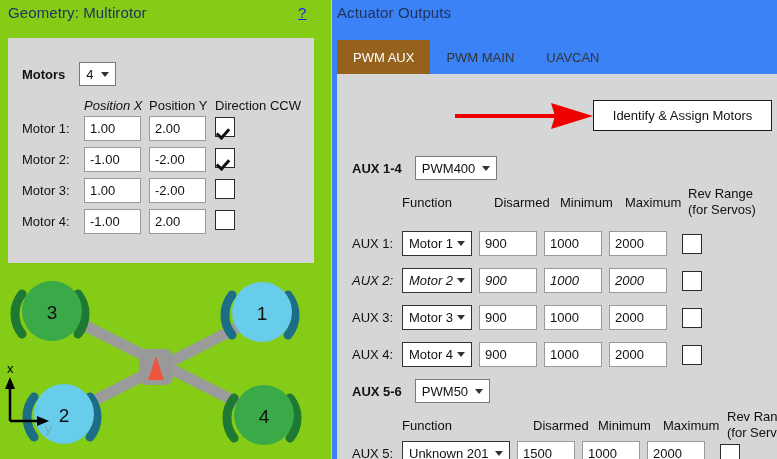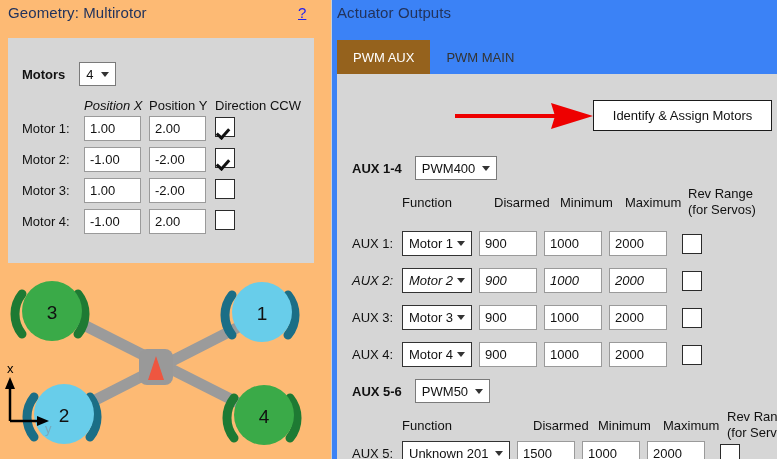--- a/index.html
+++ b/index.html
@@ -10,21 +10,21 @@
     background: #ffffff;
     font-family: "Liberation Sans", sans-serif;
     font-size: 13px;
     color: #1a1a1a;
   }
   #root { position: relative; width: 777px; height: 459px; overflow: hidden; }
 
   
   #left-col {
     position: absolute; left: 0; top: 0; width: 331px; height: 459px;
-    background: #fdba74;
+    background: #84cc16;
   }
   #vert-divider {
     position: absolute; left: 331px; top: 0; width: 1px; height: 459px;
     background: #d0d0d0;
   }
 
   .page-title {
     position: absolute;
     font-size: 15px;
     color: #22335c;
@@ -295,20 +295,21 @@
 
   <div id="vert-divider"></div>
 
   <div id="right-col">
 
     <div class="page-title" style="left:5px;top:4px;">Actuator Outputs</div>
 
     <div id="tabs">
         <div class="tab active">PWM AUX</div>
         <div class="tab">PWM MAIN</div>
+        <div class="tab">UAVCAN</div>
       </div>
 
     <div id="aux-panel">
 
       <svg id="arrow" viewBox="0 0 140 28">
         <line x1="0" y1="14" x2="100" y2="14" stroke="#ee0000" stroke-width="4"></line>
         <polygon points="138,14 96,1 100,14 96,27" fill="#ee0000"></polygon>
       </svg>
 
       <div id="identify-btn">

